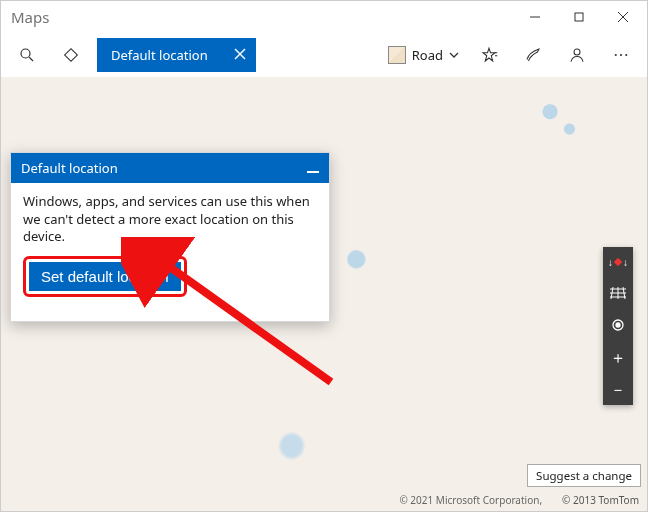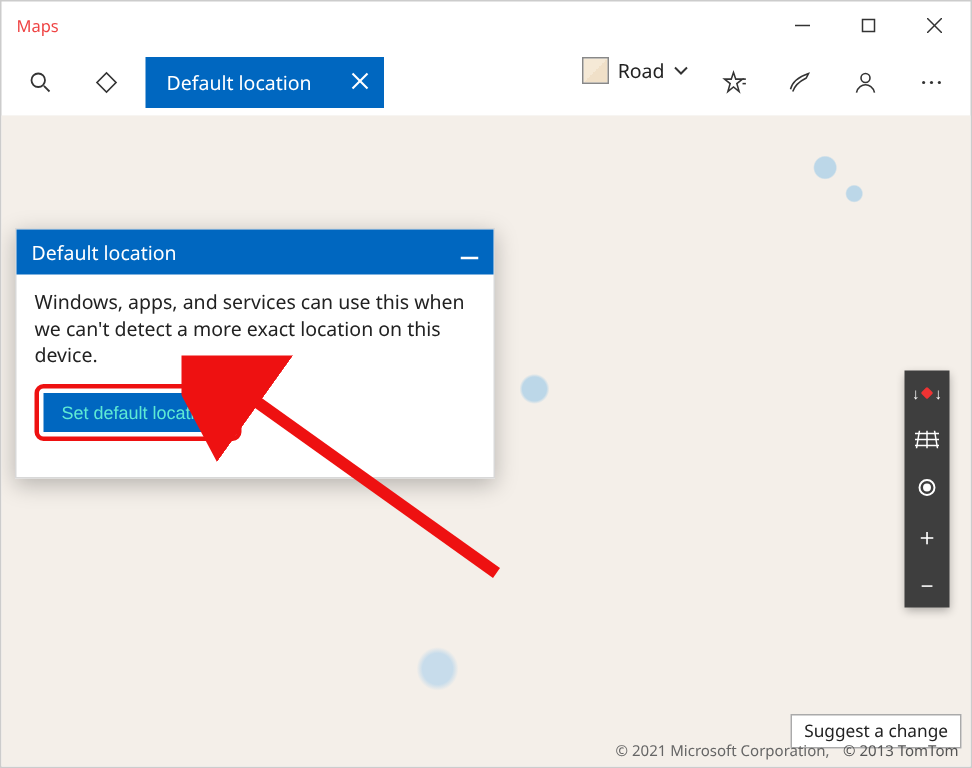--- a/index.html
+++ b/index.html
@@ -1,54 +1,54 @@
 <!DOCTYPE html>
 <html><head>
 <meta charset="utf-8">
 <style>
 * { box-sizing: border-box; margin: 0; padding: 0; }
 body { font-family: "Segoe UI", system-ui, sans-serif; font-size: 13px; color: #222; background: #fff; }
 .window { width: 648px; height: 512px; border: 1px solid #ccc; position: relative; display: flex; flex-direction: column; background: #fff; }
-.titlebar { height: 32px; display: flex; align-items: center; padding: 0 2px 0 10px; font-size: 11px; color: #ef4444; }
+.titlebar { height: 32px; display: flex; align-items: center; padding: 0 2px 0 10px; font-size: 15px; color: #737373; }
 .titlebar-title { flex: 0 0 auto; }
 .titlebar-spacer { flex: 1; }
 .win-btn { width: 44px; height: 30px; display: flex; align-items: center; justify-content: center; color: #333; }
 .win-btn svg { width: 10px; height: 10px; }
 .toolbar { height: 44px; display: flex; align-items: center; padding: 0 6px; gap: 4px; position: relative; }
 .tb-icon { width: 40px; height: 40px; display: flex; align-items: center; justify-content: center; }
 .tb-icon svg { width: 18px; height: 18px; }
 .default-loc-pill { background: #0067c0; color: #fff; height: 34px; display: flex; align-items: center; padding: 0 10px 0 14px; gap: 26px; margin-left: 2px; }
 .pill-label { font-size: 13px; }
 .pill-close svg { width: 12px; height: 12px; }
 .tb-spacer { flex: 1; }
-.view-btn { height: 34px; display: flex; gap: 6px; padding: 0 6px; }
+.view-btn { height: 34px; display: flex; align-items: center; gap: 6px; padding: 0 6px; }
 .view-swatch { width: 18px; height: 18px; border: 1px solid #888; background: linear-gradient(135deg,#f5e9d6 0 50%,#f0e0c8 50% 100%); }
 .chev svg { width: 10px; height: 10px; }
 .map-area { flex: 1; position: relative; overflow: hidden; background: #f4efe9; }
 
 .map-area::before { content:""; position:absolute; inset:0; background:
   radial-gradient(circle at 85% 8%, #bcd7e8 0 7px, transparent 8px),
   radial-gradient(circle at 88% 12%, #bcd7e8 0 5px, transparent 6px),
   radial-gradient(circle at 55% 42%, #bcd7e8 0 8px, transparent 10px),
   radial-gradient(ellipse at 45% 85%, #c7dceb 0 10px, transparent 14px),
   #f4efe9; }
 .panel { position: absolute; left: 9px; top: 75px; width: 320px; background: #fff; box-shadow: 0 4px 14px rgba(0,0,0,.25); border: 1px solid #d8d8d8; }
 .panel-head { background: #0067c0; color: #fff; height: 30px; display: flex; align-items: center; padding: 0 10px; font-size: 13px; justify-content: space-between; }
 .panel-min svg { width: 12px; height: 2px; }
 .panel-body { padding: 10px 12px 24px; font-size: 13px; line-height: 1.35; }
 .panel-desc { margin-bottom: 10px; }
 .set-btn-wrap { display: inline-block; border: 3px solid #e11; border-radius: 6px; padding: 3px; }
-.set-btn { background: #0067c0; color: #5eead4; border: none; padding: 6px 12px; font-size: 12px; cursor: pointer; }
+.set-btn { background: #0067c0; color: #ffffff; border: none; padding: 6px 12px; font-size: 15px; cursor: pointer; }
 .arrow { position: absolute; left: 120px; top: 160px; pointer-events: none; }
 .controls { position: absolute; right: 14px; top: 170px; width: 30px; background: #3e3e3e; display: flex; flex-direction: column; box-shadow: 0 2px 6px rgba(0,0,0,.3); }
 .ctrl { width: 30px; height: 32px; display: flex; align-items: center; justify-content: center; color: #fff; font-size: 16px; }
 .ctrl.top { height: 30px; font-size: 10px; gap:2px; }
 .compass-dot { width: 6px; height: 6px; background: #e33; border-radius: 1px; transform: rotate(45deg); }
-.suggest { position: absolute; right: 6px; bottom: 12px; border: 1px solid #aaa; background: #fff; padding: 3px 8px; font-size: 11.5px; }
-.copyright { position: absolute; right: 8px; bottom: 4px; font-size: 10px; color: #666; display: flex; gap: 9px; }
+.suggest { position: absolute; right: 6px; bottom: 24px; border: 1px solid #aaa; background: #fff; padding: 3px 8px; font-size: 11.5px; }
+.copyright { position: absolute; right: 8px; bottom: 4px; font-size: 10px; color: #666; display: flex; gap: 20px; }
 .copyright span:last-child { color: #555; }
 </style>
 </head>
 <body>
 
 <div class="window">
 
   <div class="titlebar">
     <span class="titlebar-title">Maps</span>
     <span class="titlebar-spacer"></span>

